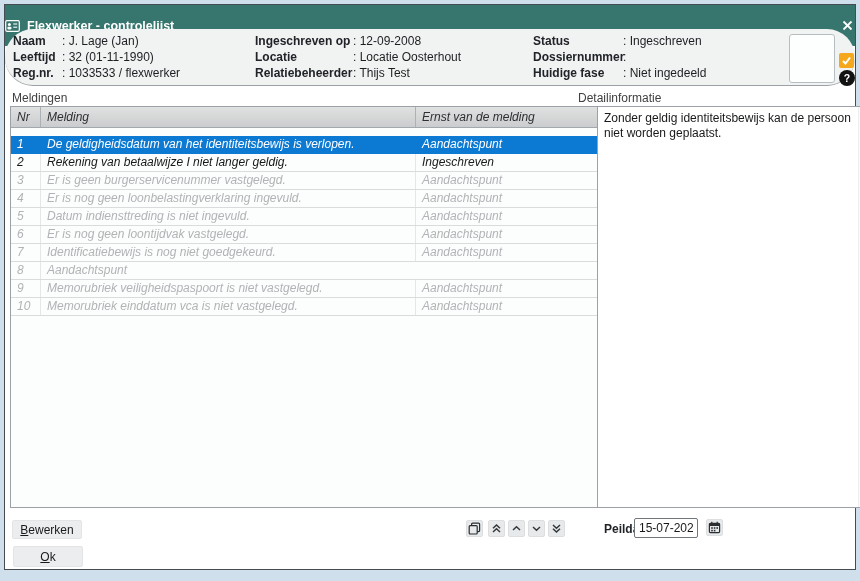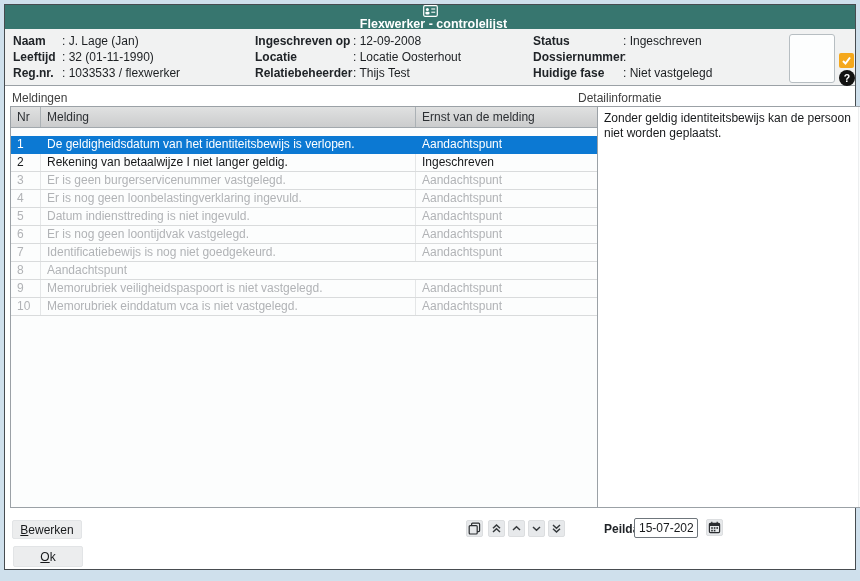--- a/index.html
+++ b/index.html
@@ -10,30 +10,30 @@
     -webkit-font-smoothing:antialiased;
   }
   .window{
     position:absolute;left:4px;top:4px;width:852px;height:566px;
     background:#ffffff;border:1px solid #474c50;box-sizing:border-box;
   }
   
   .titlebar{
     position:absolute;left:0;top:0;right:0;height:41px;
     background:#37766f;display:flex;align-items:center;
-    padding:0 24px;color:#fff;box-sizing:border-box;flex-direction:column;
+    padding:0 0;color:#fff;box-sizing:border-box;
   }
   .titlebar .ticon{display:flex;align-items:center;}
   .titlebar .title{font-size:12.5px;font-weight:bold;margin-left:7px;white-space:nowrap;}
   .titlebar .close{margin-left:auto;display:flex;align-items:center;padding:2px;}
   
   .infobar{
     position:absolute;left:0;top:24px;right:0;height:57px;
     background:#f1f2f2;border-bottom:1px solid #9ba1a6;
-    font-size:12px;color:#1c1f22;box-sizing:border-box;
+    font-size:12px;color:#1c1f22;box-sizing:border-box;border-radius:28px;
   }
   .f{position:absolute;white-space:nowrap;line-height:14px;}
   .lbl{font-weight:bold;color:#202428;}
   .r0{top:5px}.r1{top:21px}.r2{top:37px}
   .c0l{left:8px}.c0v{left:57px}
   .c1l{left:250px}.c1v{left:348px}
   .c2l{left:528px}.c2v{left:618px}
   .photo{
     position:absolute;right:20px;top:5px;width:44px;height:47px;
     background:#fdfefe;border:1px solid #b7bec2;border-radius:3px;
@@ -47,21 +47,21 @@
     background:#121212;border-radius:50%;color:#fff;
     font-size:10.5px;font-weight:bold;display:flex;align-items:center;justify-content:center;
   }
   
   .seclabel{position:absolute;font-size:12px;color:#404040;white-space:nowrap;}
   .ml{left:7px;top:86px}
   .dl{left:573px;top:86px}
   
   .grid{
     position:absolute;left:5px;top:101px;width:635px;height:402px;
-    border:1px solid #9ba1a6;background:#fcfdfd;box-sizing:border-box;
+    border:1px solid #9ba1a6;background:#fcfdfd;box-sizing:border-box;font-style:italic;
   }
   .thead{
     position:absolute;left:0;top:0;right:13px;height:21px;display:flex;
     background:linear-gradient(#e0e1e1,#cbcccd);
     border-bottom:1px solid #a2a8ad;box-sizing:border-box;color:#2c2f33;
   }
   .th{font-size:12px;line-height:20px;padding-left:6px;box-sizing:border-box;border-right:1px solid #abb1b5;overflow:hidden;white-space:nowrap;}
   .w-nr{width:30px;flex:none}.w-melding{width:375px;flex:none}.w-ernst{flex:1;border-right:none}
   .tbody{position:absolute;left:0;top:22px;right:13px;bottom:0;padding-top:7px;overflow:hidden;}
   .trow{display:flex;height:18px;border-bottom:1px solid #d9dbdc;box-sizing:border-box;}
@@ -155,21 +155,21 @@
     <span class="f lbl r1 c1l">Locatie</span>
     <span class="f r1 c1v">: Locatie Oosterhout</span>
     <span class="f lbl r2 c1l">Relatiebeheerder</span>
     <span class="f r2 c1v">: Thijs Test</span>
 
     <span class="f lbl r0 c2l">Status</span>
     <span class="f r0 c2v">: Ingeschreven</span>
     <span class="f lbl r1 c2l">Dossiernummer</span>
     <span class="f r1 c2v">:</span>
     <span class="f lbl r2 c2l">Huidige fase</span>
-    <span class="f r2 c2v">: Niet vastgelegd</span>
+    <span class="f r2 c2v">: Niet ingedeeld</span>
 
     <span class="photo"></span>
     <span class="approved">
       <svg width="11" height="11" viewBox="0 0 11 11">
         <polyline points="2,6 4.5,8.5 9,2.5" fill="none" stroke="#ffffff" stroke-width="2"></polyline>
       </svg>
     </span>
     <span class="helpbadge">?</span>
   </div>
 

